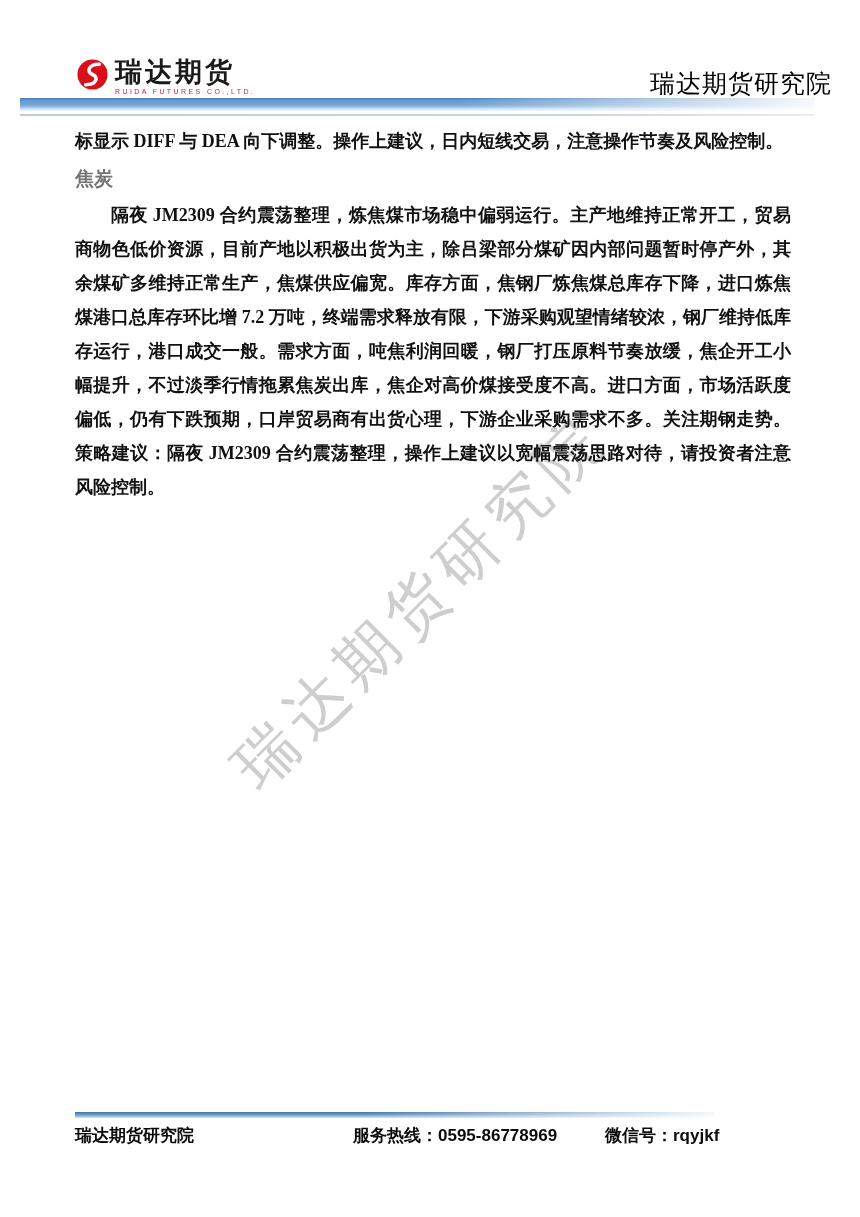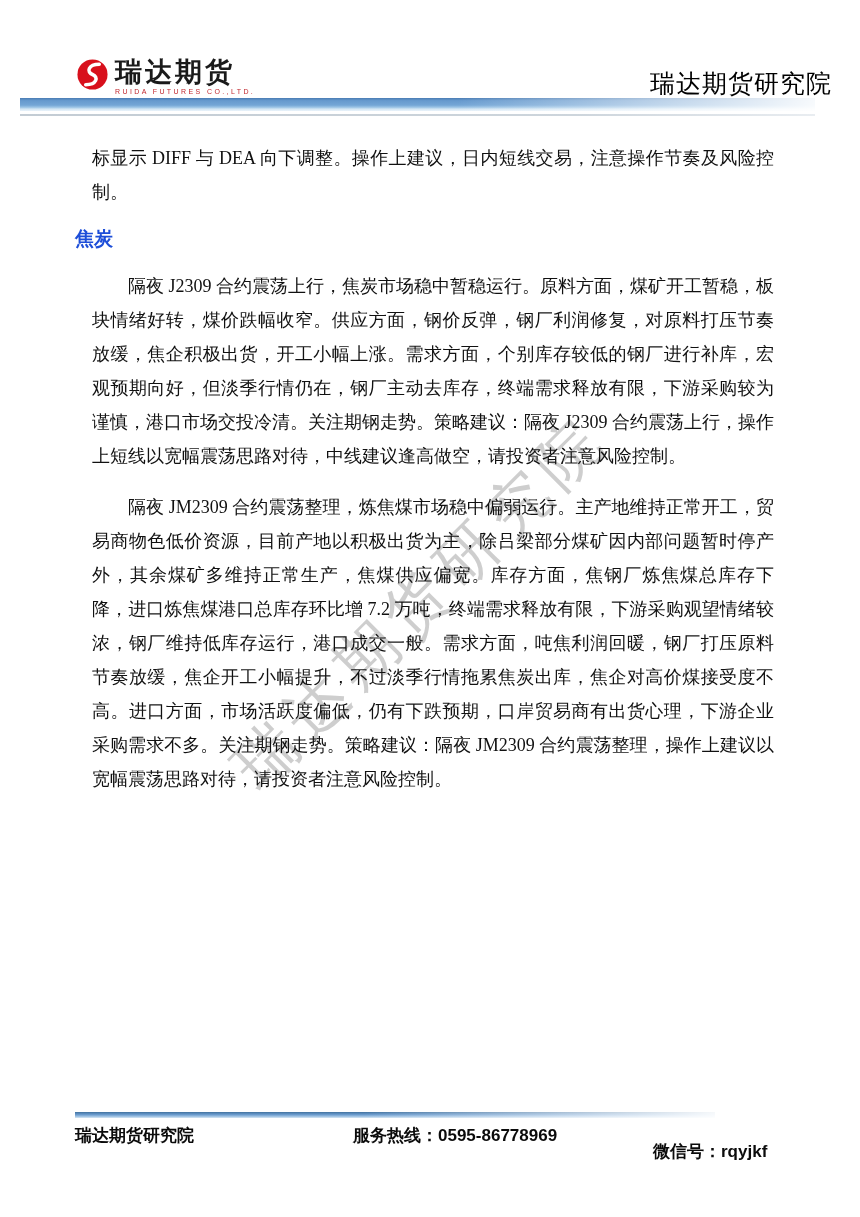--- a/index.html
+++ b/index.html
@@ -40,41 +40,41 @@
     transform:translate(-50%,-50%) rotate(-45deg);
     font-size:62px;letter-spacing:9px;white-space:nowrap;
     color:rgba(125,125,125,0.38);
     font-family:"Liberation Serif","DejaVu Serif",serif;
   }
   
   .content{
     position:absolute;left:75px;top:124px;width:716px;z-index:2;
     font-size:18px;line-height:34px;text-align:justify;
   }
-  .para{margin:17px;text-indent:2em;}
+  .para{margin:0;text-indent:2em;font-weight:bold;}
   .para.no-indent{text-indent:0;}
   .sec{
-    font-size:19px;font-weight:bold;line-height:26px;margin:16px 0 6px 0;
-    font-family:"Liberation Sans","DejaVu Sans",sans-serif;color:#1d4ed8;
+    font-size:19px;font-weight:bold;line-height:26px;margin:8px 0 6px 0;
+    font-family:"Liberation Sans","DejaVu Sans",sans-serif;color:#737373;
   }
   
   .footer-bar{
     position:absolute;left:75px;top:1112px;width:640px;height:6px;z-index:2;
     background:
       linear-gradient(90deg, rgba(255,255,255,0) 0%, rgba(255,255,255,0) 45%, rgba(255,255,255,.6) 80%, rgba(255,255,255,.95) 100%),
       linear-gradient(180deg,#41719f 0%,#6b9cce 45%,#a9c9e6 80%,#d9e8f4 100%);
   }
   .footer-row{
     position:absolute;left:0;top:1124px;width:860px;height:24px;z-index:2;
     font-family:"Liberation Sans","DejaVu Sans",sans-serif;
     font-size:17px;font-weight:600;color:#0b0b0b;
   }
   .f-left{position:absolute;left:75px;top:0;}
   .f-mid{position:absolute;left:353px;top:0;}
-  .f-right{position:absolute;left:605px;top:16px;margin-left:48px;}
+  .f-right{position:absolute;left:605px;top:0;}
 </style>
 </head>
 <body>
 
 <div class="page">
 
   <div class="logo">
     <svg class="logo-mark" viewBox="0 0 34 34" aria-hidden="true">
       <circle cx="17" cy="17" r="15.5" fill="#d8101c"></circle>
       <path d="M24 6.5 C 12.5 6.5, 10.5 14.5, 17 17 C 23.5 19.5, 21.5 27.5, 10 27.5" stroke="#ffffff" stroke-width="3.6" fill="none" stroke-linecap="round"></path>
@@ -87,21 +87,20 @@
   <div class="header-title">瑞达期货研究院</div>
   <div class="header-bar"></div>
   <div class="header-line"></div>
 
   <div class="watermark">瑞达期货研究院</div>
 
   <div class="content">
     <p class="para no-indent">标显示 DIFF 与 DEA 向下调整。操作上建议，日内短线交易，注意操作节奏及风险控制。</p>
 
     <h3 class="sec">焦炭</h3>
-    <p class="para">隔夜 J2309 合约震荡上行，焦炭市场稳中暂稳运行。原料方面，煤矿开工暂稳，板块情绪好转，煤价跌幅收窄。供应方面，钢价反弹，钢厂利润修复，对原料打压节奏放缓，焦企积极出货，开工小幅上涨。需求方面，个别库存较低的钢厂进行补库，宏观预期向好，但淡季行情仍在，钢厂主动去库存，终端需求释放有限，下游采购较为谨慎，港口市场交投冷清。关注期钢走势。策略建议：隔夜 J2309 合约震荡上行，操作上短线以宽幅震荡思路对待，中线建议逢高做空，请投资者注意风险控制。</p>
 
     <p class="para">隔夜 JM2309 合约震荡整理，炼焦煤市场稳中偏弱运行。主产地维持正常开工，贸易商物色低价资源，目前产地以积极出货为主，除吕梁部分煤矿因内部问题暂时停产外，其余煤矿多维持正常生产，焦煤供应偏宽。库存方面，焦钢厂炼焦煤总库存下降，进口炼焦煤港口总库存环比增 7.2 万吨，终端需求释放有限，下游采购观望情绪较浓，钢厂维持低库存运行，港口成交一般。需求方面，吨焦利润回暖，钢厂打压原料节奏放缓，焦企开工小幅提升，不过淡季行情拖累焦炭出库，焦企对高价煤接受度不高。进口方面，市场活跃度偏低，仍有下跌预期，口岸贸易商有出货心理，下游企业采购需求不多。关注期钢走势。策略建议：隔夜 JM2309 合约震荡整理，操作上建议以宽幅震荡思路对待，请投资者注意风险控制。</p>
 
 
   </div>
 
   <div class="footer-bar"></div>
   <div class="footer-row">
     <span class="f-left">瑞达期货研究院</span>
     <span class="f-mid">服务热线：0595-86778969</span>

